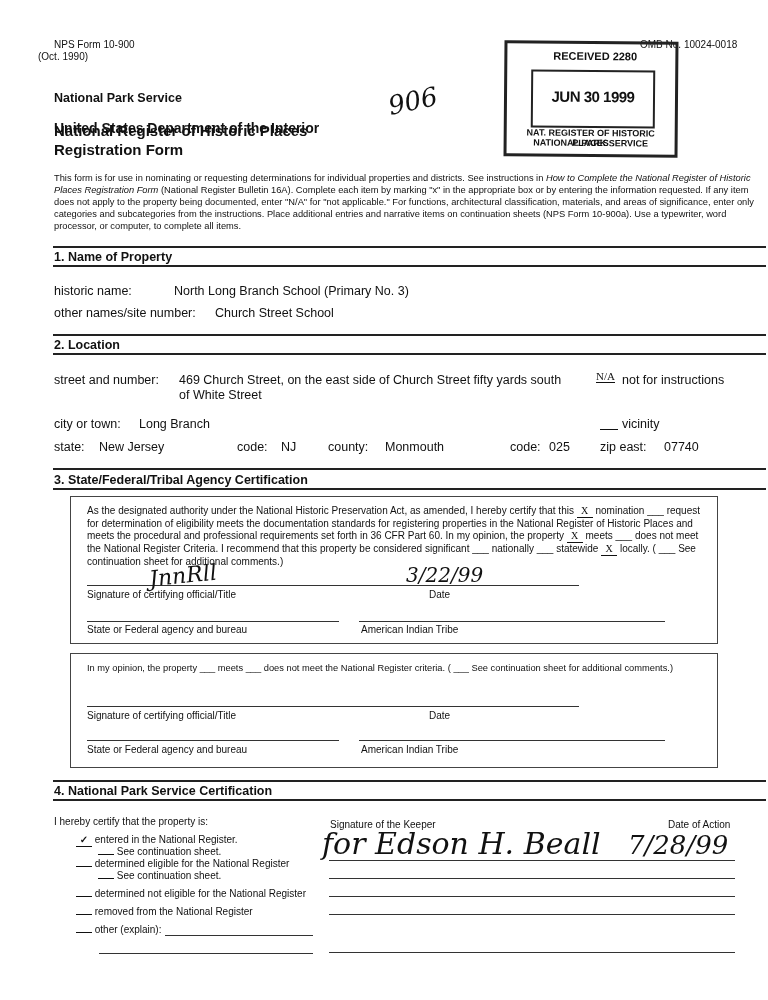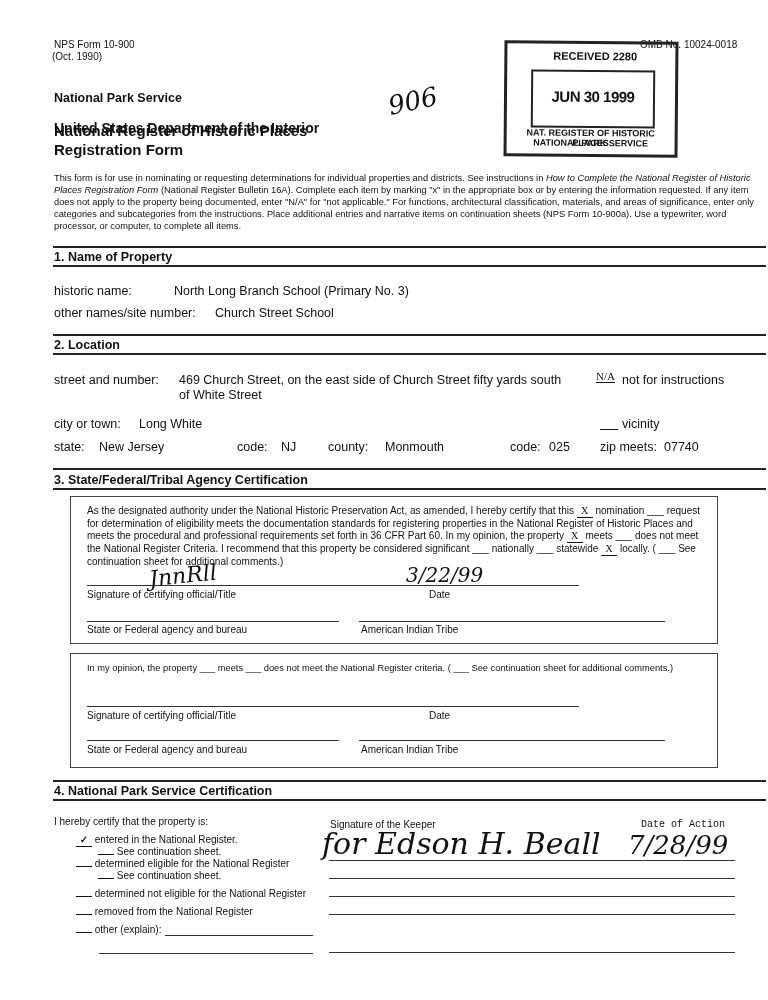--- a/index.html
+++ b/index.html
@@ -14,21 +14,21 @@
   .line { position: absolute; height: 1px; background: #333; }
   .mono { font-family: "Liberation Mono", monospace; }
   .hand { font-family: "DejaVu Serif", serif; font-style: italic; color: #111; }
   .blank { display: inline-block; border-bottom: 1px solid #111; min-width: 16px; text-align: center; line-height: 12px; }
   .stamp { border: 3px solid #222; }
 </style>
 </head>
 <body>
 
 <div class="abs small" style="left:54px;top:39px;">NPS Form 10-900</div>
-<div class="abs small" style="left:52px;top:51px;text-align:right;">(Oct. 1990)</div>
+<div class="abs small" style="left:38px;top:51px;text-align:right;">(Oct. 1990)</div>
 <div class="abs" style="left:54px;top:76px;font-weight:bold;font-size:14px;line-height:15px;margin-top:45px;">United States Department of the Interior</div>
 <div class="abs" style="left:54px;top:91px;font-weight:bold;font-size:12.5px;line-height:15px;">National Park Service</div>
 <div class="abs" style="left:54px;top:121px;font-weight:bold;font-size:15px;line-height:19px;">National Register of Historic Places</div>
 <div class="abs" style="left:54px;top:140px;font-weight:bold;font-size:15px;line-height:19px;">Registration Form</div>
 <div class="abs hand" style="left:388px;top:86px;font-size:26px;transform:rotate(-12deg);">906</div>
 <div class="abs small" style="left:640px;top:39px;">OMB No. 10024-0018</div>
 
 <div class="abs stamp" style="left:504px;top:41px;width:168px;height:110px;transform:rotate(0.5deg);">
   <div class="abs" style="left:46px;top:6px;font-weight:bold;font-size:11px;font-family:'Liberation Sans Narrow','Liberation Sans',sans-serif;">RECEIVED 2280</div>
   <div class="abs" style="left:24px;top:26px;width:120px;height:54px;border:2px solid #222;">
@@ -52,32 +52,32 @@
 
 <div class="rule" style="top:334px;"></div>
 <div class="sec-title" style="top:338px;">2. Location</div>
 <div class="rule" style="top:353px;"></div>
 <div class="abs txt" style="left:54px;top:373px;">street and number:</div>
 <div class="abs txt" style="left:179px;top:373px;">469 Church Street, on the east side of Church Street fifty yards south</div>
 <div class="abs txt" style="left:179px;top:388px;">of White Street</div>
 <div class="abs" style="left:596px;top:370px;font-family:'Liberation Serif',serif;font-size:11px;border-bottom:1px solid #111;line-height:12px;">N/A</div>
 <div class="abs txt" style="left:622px;top:373px;">not for instructions</div>
 <div class="abs txt" style="left:54px;top:417px;">city or town:</div>
-<div class="abs txt" style="left:139px;top:417px;">Long White</div>
+<div class="abs txt" style="left:139px;top:417px;">Long Branch</div>
 <div class="abs" style="left:600px;top:429px;width:18px;height:1px;background:#111;"></div>
 <div class="abs txt" style="left:622px;top:417px;">vicinity</div>
 <div class="abs txt" style="left:54px;top:440px;">state:</div>
 <div class="abs txt" style="left:99px;top:440px;">New Jersey</div>
 <div class="abs txt" style="left:237px;top:440px;">code:</div>
 <div class="abs txt" style="left:281px;top:440px;">NJ</div>
 <div class="abs txt" style="left:328px;top:440px;">county:</div>
 <div class="abs txt" style="left:385px;top:440px;">Monmouth</div>
 <div class="abs txt" style="left:510px;top:440px;">code:</div>
 <div class="abs txt" style="left:549px;top:440px;">025</div>
-<div class="abs txt" style="left:600px;top:440px;">zip meets:</div>
+<div class="abs txt" style="left:600px;top:440px;">zip east:</div>
 <div class="abs txt" style="left:664px;top:440px;">07740</div>
 
 <div class="rule" style="top:468px;"></div>
 <div class="sec-title" style="top:473px;">3. State/Federal/Tribal Agency Certification</div>
 <div class="rule" style="top:488px;"></div>
 
 <div class="box" style="left:70px;top:496px;width:646px;height:146px;">
   <div class="abs" style="left:16px;top:8px;width:620px;font-size:10px;line-height:12px;">
     <span>As the designated authority under the National Historic Preservation Act, as amended, I hereby certify that this</span>
     <span class="blank" style="font-family:'Liberation Serif',serif;">X</span>
@@ -140,20 +140,20 @@
   <span>removed from the National Register</span>
 </div>
 <div class="abs small" style="left:76px;top:924px;">
   <span class="blank"></span>
   <span>other (explain):</span>
 </div>
 <div class="line" style="left:165px;top:935px;width:148px;"></div>
 <div class="line" style="left:99px;top:953px;width:214px;"></div>
 
 <div class="abs small" style="left:330px;top:819px;">Signature of the Keeper</div>
-<div class="abs small" style="left:641px;top:819px;font-family:Liberation Mono, monospace;">Date of Action</div>
+<div class="abs small" style="left:668px;top:819px;">Date of Action</div>
 <div class="abs hand" style="left:322px;top:826px;font-size:30px;">for Edson H. Beall</div>
 <div class="abs hand" style="left:628px;top:830px;font-size:26px;">7/28/99</div>
 <div class="line" style="left:329px;top:860px;width:406px;"></div>
 <div class="line" style="left:329px;top:878px;width:406px;"></div>
 <div class="line" style="left:329px;top:896px;width:406px;"></div>
 <div class="line" style="left:329px;top:914px;width:406px;"></div>
 <div class="line" style="left:329px;top:952px;width:406px;"></div>
 
 </body></html>

